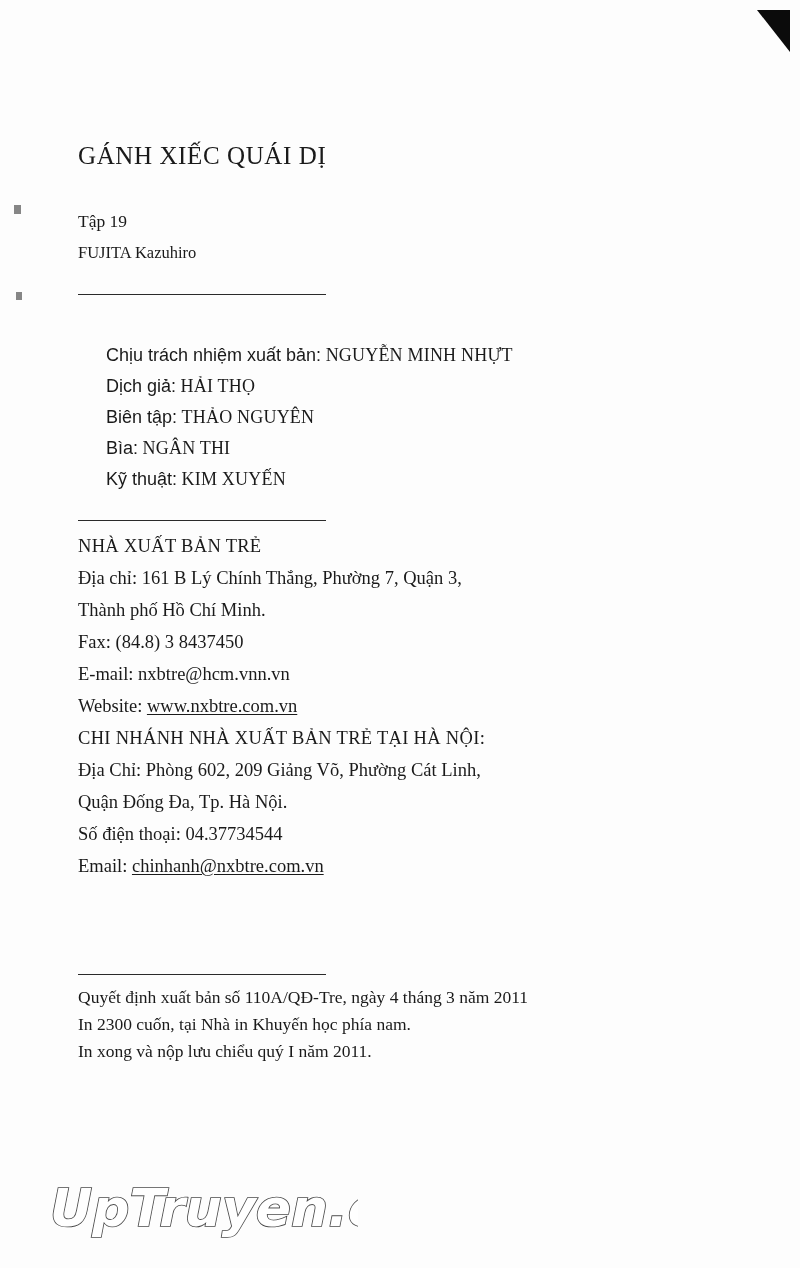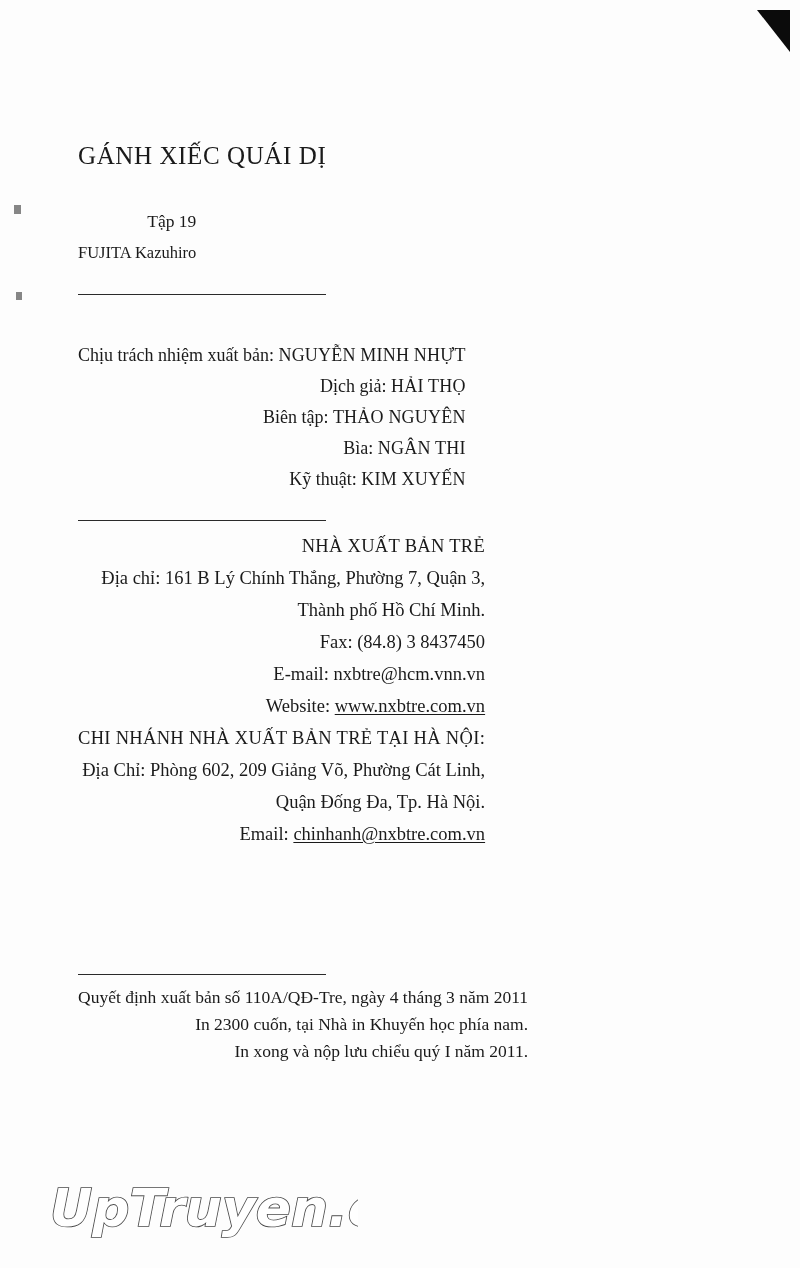--- a/index.html
+++ b/index.html
@@ -37,21 +37,20 @@
   #edge-speck-upper { top: 205px; }
   #edge-speck-lower { top: 292px; left: 16px; width: 6px; height: 8px; }
 
   
   #page {
     position: absolute;
     left: 0;
     top: 0;
     width: 800px;
     height: 1156px;
-    text-align: right;
   }
 
   .blk { position: absolute; left: 78px; }
 
   #book-title {
     top: 142px;
     font-size: 25px;
     letter-spacing: .6px;
     white-space: nowrap;
   }
@@ -68,21 +67,21 @@
     left: 78px;
     width: 248px;
     height: 0;
     border-top: 1.6px solid #2a2a2a;
   }
   #rule-top { top: 294px; }
   #rule-mid { top: 520px; }
   #rule-bottom { top: 974px; }
 
   #credits-block { top: 340px; font-size: 18px; line-height: 31px; }
-  #credits-block .role { font-family: Liberation Serif, serif; }
+  #credits-block .role { font-family: Liberation Sans, sans-serif; margin-left: 28px; }
   #credits-block .person { letter-spacing: .2px; }
 
   #publisher-block { top: 530px; font-size: 18.5px; line-height: 32px; }
   #publisher-block .pub-name { letter-spacing: .3px; }
   #publisher-block .branch-head { letter-spacing: .3px; }
   .ulink { text-decoration: underline; text-underline-offset: 2px; }
 
   #printing-block { top: 984px; font-size: 17.5px; line-height: 27px; }
 
   .line { white-space: nowrap; }
@@ -158,20 +157,21 @@
       <span>E-mail:</span>
       <span>nxbtre@hcm.vnn.vn</span>
     </div>
     <div class="line">
       <span>Website:</span>
       <span class="ulink">www.nxbtre.com.vn</span>
     </div>
     <div class="line branch-head">CHI NHÁNH NHÀ XUẤT BẢN TRẺ TẠI HÀ NỘI:</div>
     <div class="line">Địa Chỉ: Phòng 602, 209 Giảng Võ, Phường Cát Linh,</div>
     <div class="line">Quận Đống Đa, Tp. Hà Nội.</div>
+    <div class="line">Số điện thoại: 04.37734544</div>
     <div class="line">
       <span>Email:</span>
       <span class="ulink">chinhanh@nxbtre.com.vn</span>
     </div>
   </div>
 
   <div class="rule" id="rule-bottom"></div>
 
   <div class="blk" id="printing-block">
     <div class="line">Quyết định xuất bản số 110A/QĐ-Tre, ngày 4 tháng 3 năm 2011</div>

